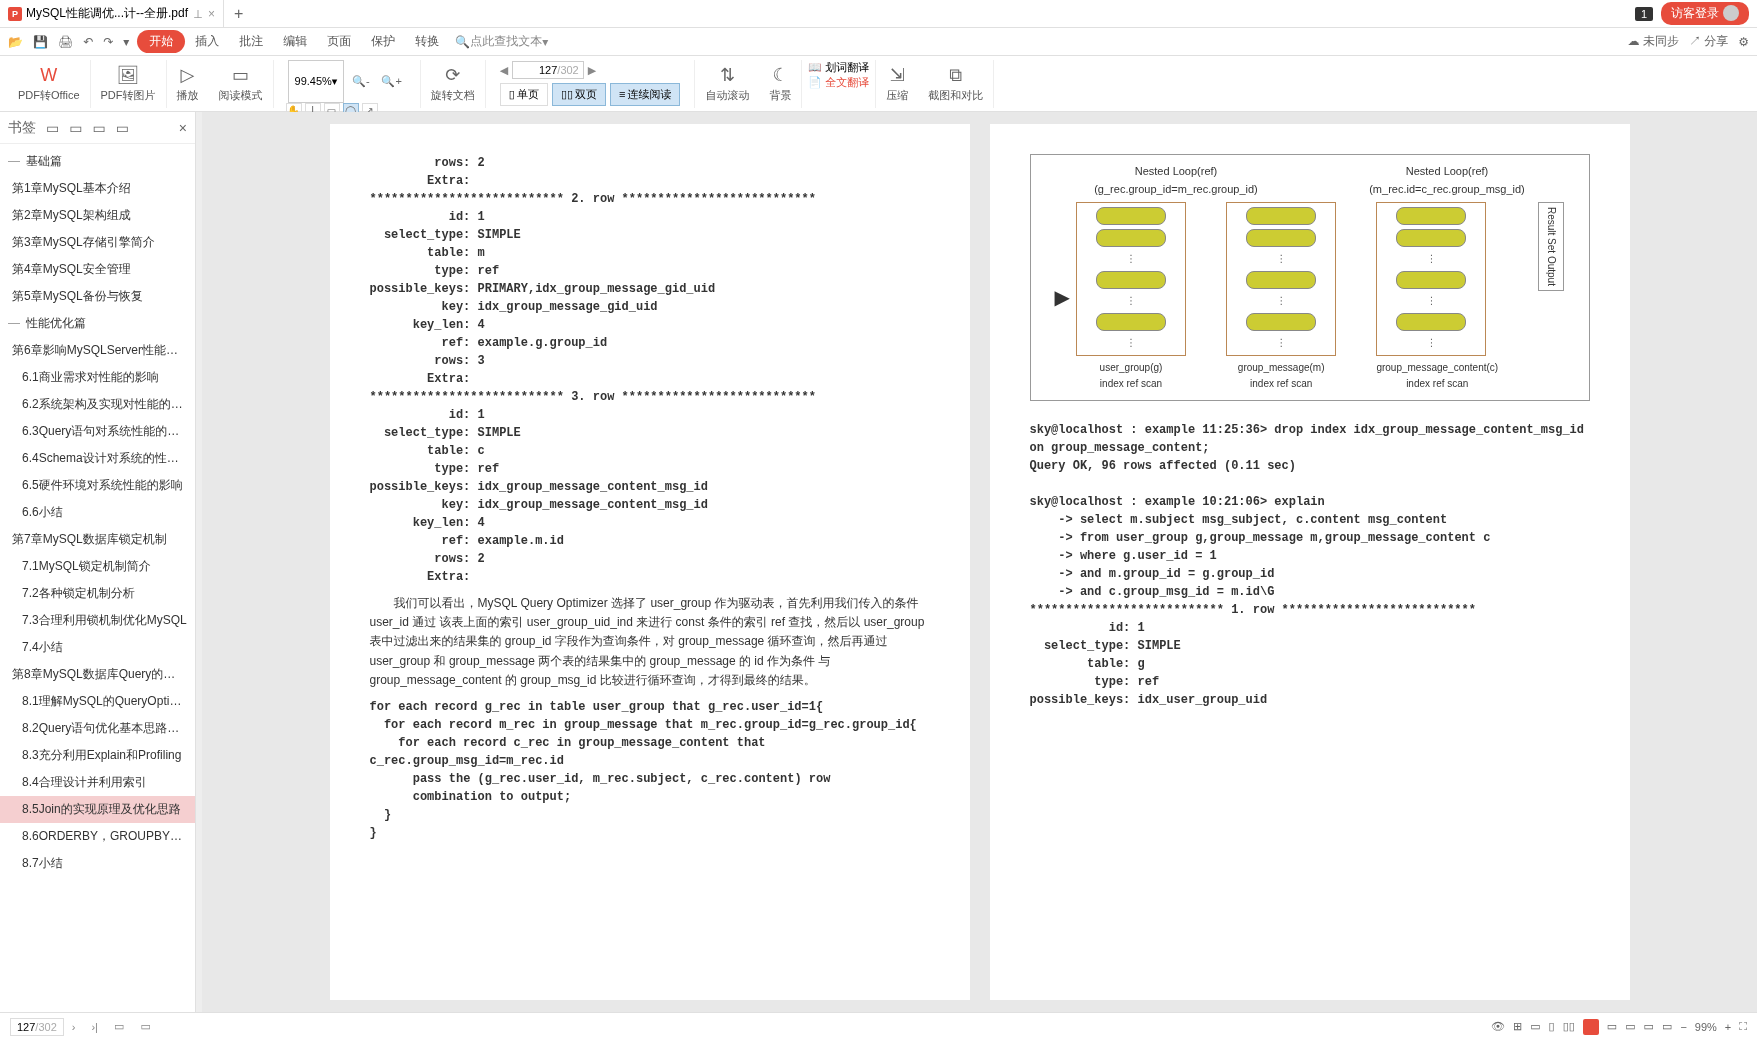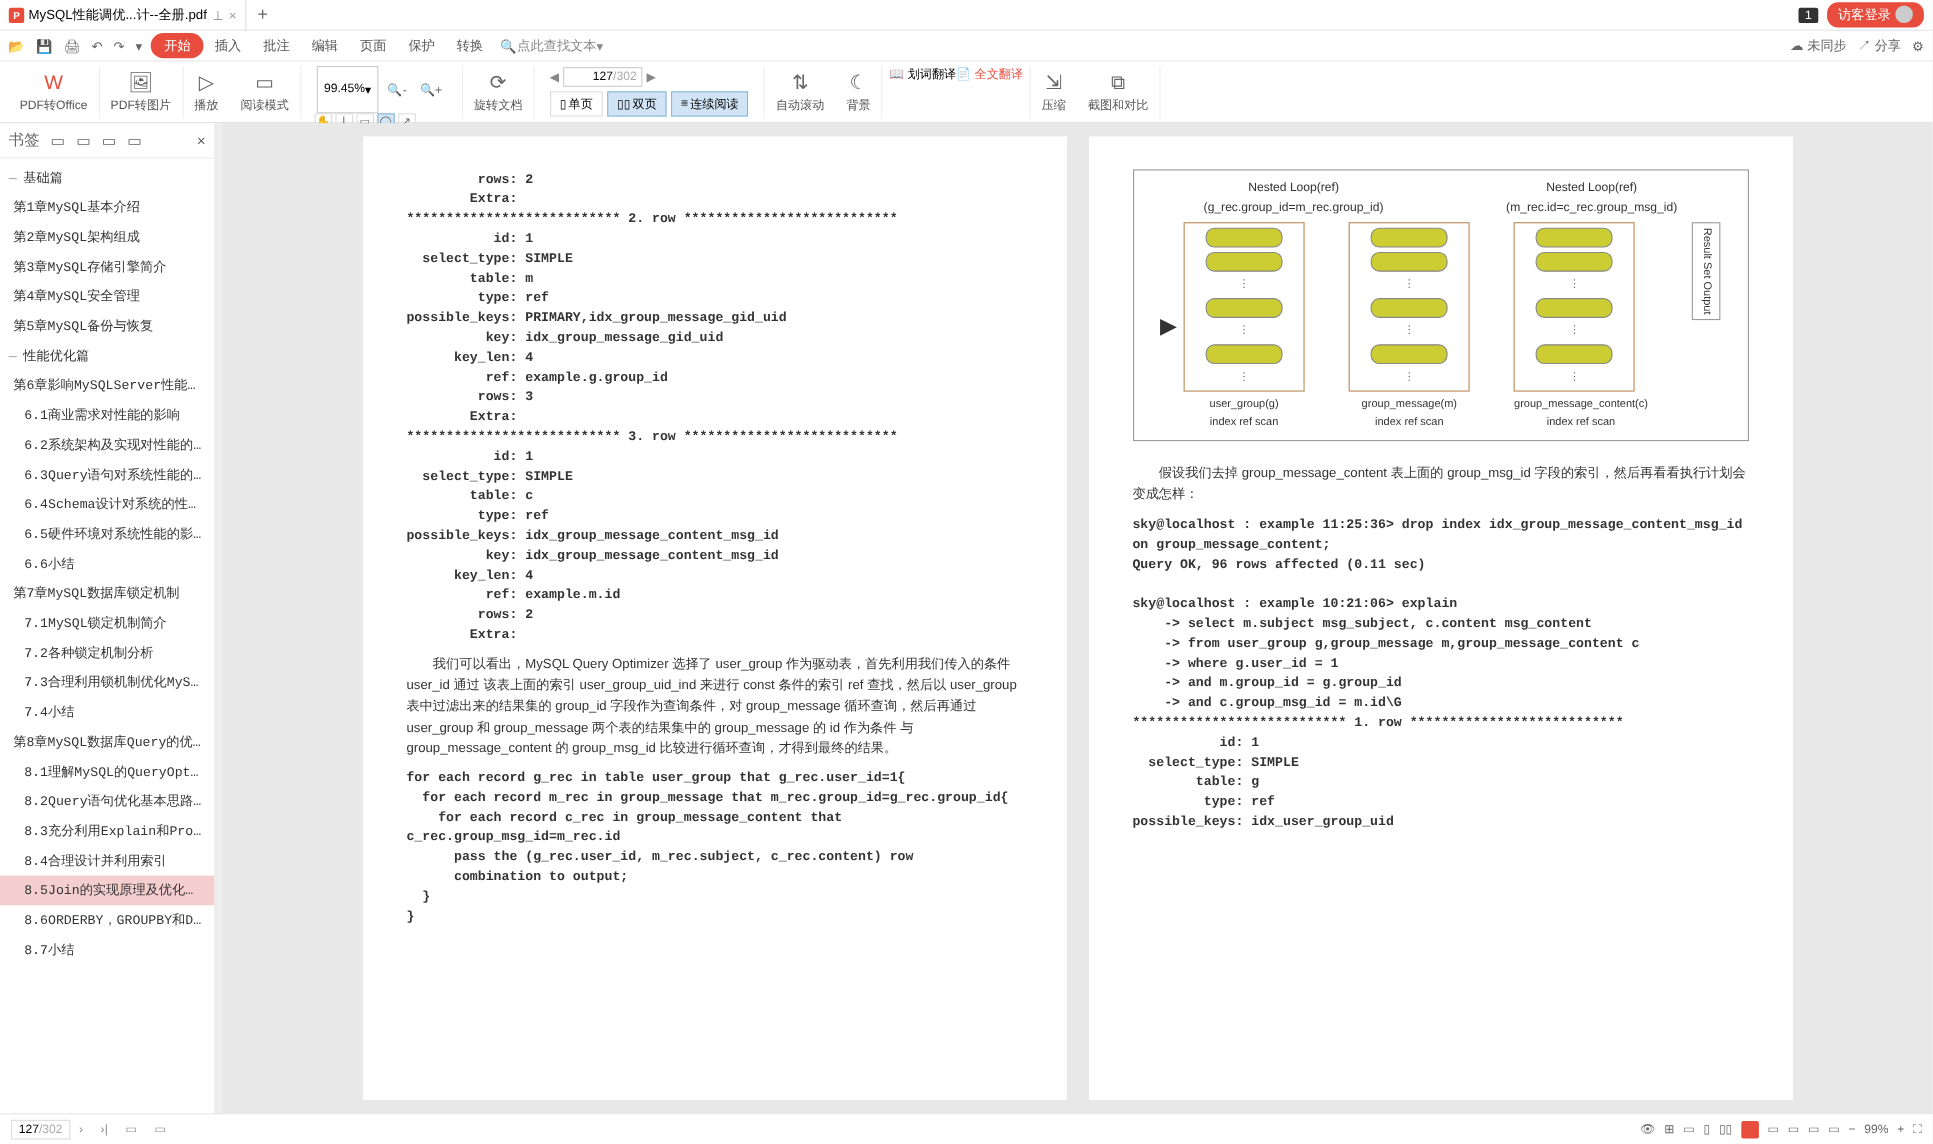--- a/index.html
+++ b/index.html
@@ -38,21 +38,21 @@
 .mini-icons { display: flex; gap: 3px; padding: 0 6px; }
 .mini-icons span { width: 16px; height: 16px; border: 1px solid #ddd; display: inline-flex; align-items: center; justify-content: center; font-size: 10px; color: #666; cursor: pointer; }
 .mini-icons span.active { background: #d0e4f5; border-color: #8bb8d9; }
 
 .main { display: flex; height: calc(1040px - 28px - 28px - 56px - 28px); }
 .sidebar { width: 196px; background: #fff; border-right: 1px solid #e0e0e0; display: flex; flex-direction: column; }
 .sidebar-tabs { height: 32px; display: flex; align-items: center; padding: 0 8px; border-bottom: 1px solid #eee; gap: 10px; }
 .sidebar-tabs span { color: #666; font-size: 14px; cursor: pointer; }
 .sidebar-close { margin-left: auto; color: #999; cursor: pointer; }
 .outline { flex: 1; overflow-y: auto; font-size: 12px; padding: 4px 0; }
-.outline-item { padding: 5px 8px 5px 18px; cursor: pointer; color: #333; white-space: nowrap; overflow: hidden; text-overflow: ellipsis; position: relative; font-family: Liberation Mono, monospace; }
+.outline-item { padding: 5px 8px 5px 18px; cursor: pointer; color: #333; white-space: nowrap; overflow: hidden; text-overflow: ellipsis; position: relative; }
 .outline-item.lvl0 { padding-left: 8px; font-weight: normal; }
 .outline-item.lvl0::before { content: "—"; margin-right: 6px; color: #999; }
 .outline-item.lvl1 { padding-left: 12px; }
 .outline-item.lvl2 { padding-left: 22px; }
 .outline-item.active { background: #f5cfd0; }
 .scroll-indicator { width: 6px; background: #eee; }
 
 .viewer { flex: 1; background: #e8e8e8; display: flex; justify-content: center; padding: 12px; gap: 20px; overflow: hidden; }
 .page { background: #fff; width: 640px; padding: 30px 40px; font-size: 12px; line-height: 1.6; font-family: "SimSun", "Courier New", monospace; color: #333; overflow: hidden; }
 .page pre { font-family: "Courier New", monospace; font-size: 12px; white-space: pre-wrap; line-height: 1.5; font-weight: bold; }
@@ -174,21 +174,21 @@
     </div>
   </div>
   <div class="tool-group no-border">
     <span class="tool-icon">⇅</span>
     <span class="tool-label">自动滚动</span>
   </div>
   <div class="tool-group">
     <span class="tool-icon">☾</span>
     <span class="tool-label">背景</span>
   </div>
-  <div style="display:flex;flex-direction:row;padding:0 6px;border-right:1px solid #eee;height:48px;justify-content:flex-start;font-size:11px">
+  <div style="display:flex;flex-direction:column;padding:0 6px;border-right:1px solid #eee;height:48px;justify-content:flex-start;font-size:11px">
     <span style="cursor:pointer">📖 <span>划词翻译</span></span>
     <span style="cursor:pointer;color:#e74c3c">📄 <span>全文翻译</span></span>
   </div>
   <div class="tool-group no-border">
     <span class="tool-icon">⇲</span>
     <span class="tool-label">压缩</span>
   </div>
   <div class="tool-group">
     <span class="tool-icon">⧉</span>
     <span class="tool-label">截图和对比</span>
@@ -321,21 +321,20 @@
                 <div class="dots">⋮</div>
                 <div class="yellow-box"></div>
                 <div class="dots">⋮</div>
             </div>
             <div class="col-label" style="white-space:pre-line">group_message_content(c)
 index ref scan</div>
           </div>
           <div class="side-label">Result Set Output</div>
         </div>
       </div>
-      <p>　　假设我们去掉 group_message_content 表上面的 group_msg_id 字段的索引，然后再看看执行计划会变成怎样：</p>
       <pre>sky@localhost : example 11:25:36&gt; drop index idx_group_message_content_msg_id on group_message_content;
 Query OK, 96 rows affected (0.11 sec)
 
 sky@localhost : example 10:21:06&gt; explain
     -&gt; select m.subject msg_subject, c.content msg_content
     -&gt; from user_group g,group_message m,group_message_content c
     -&gt; where g.user_id = 1
     -&gt; and m.group_id = g.group_id
     -&gt; and c.group_msg_id = m.id\G
 *************************** 1. row ***************************

